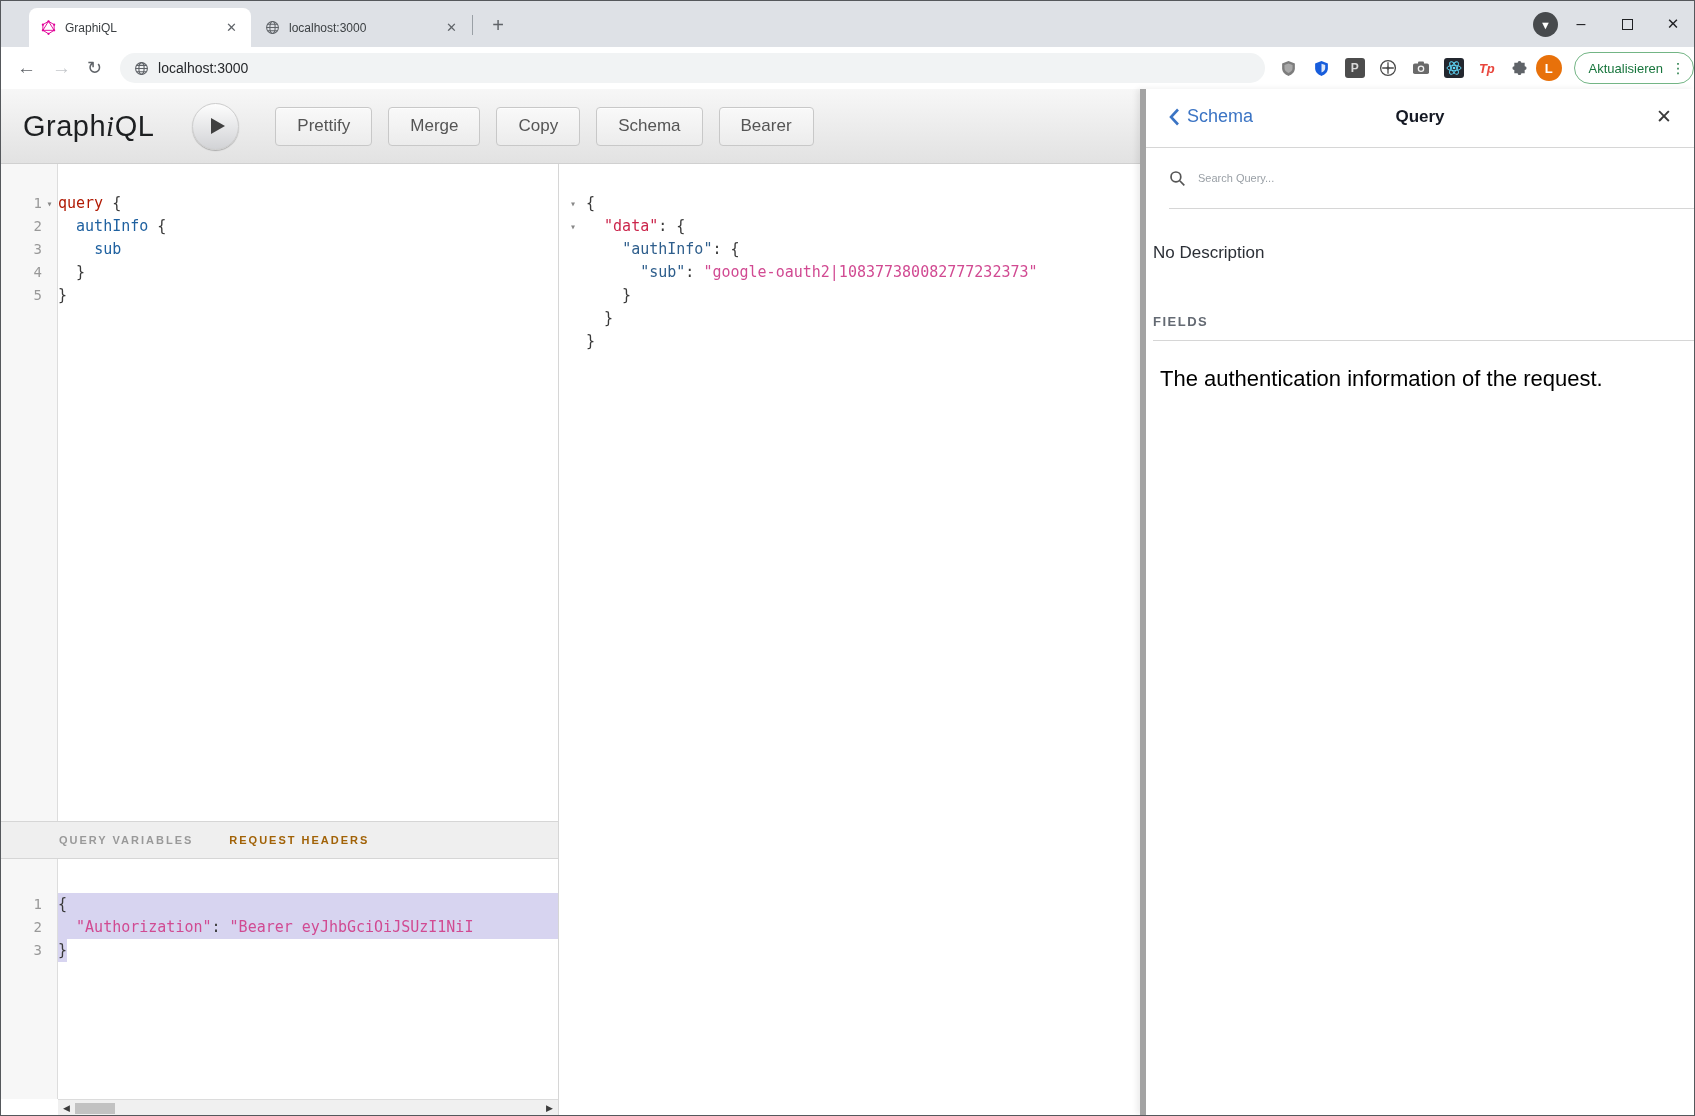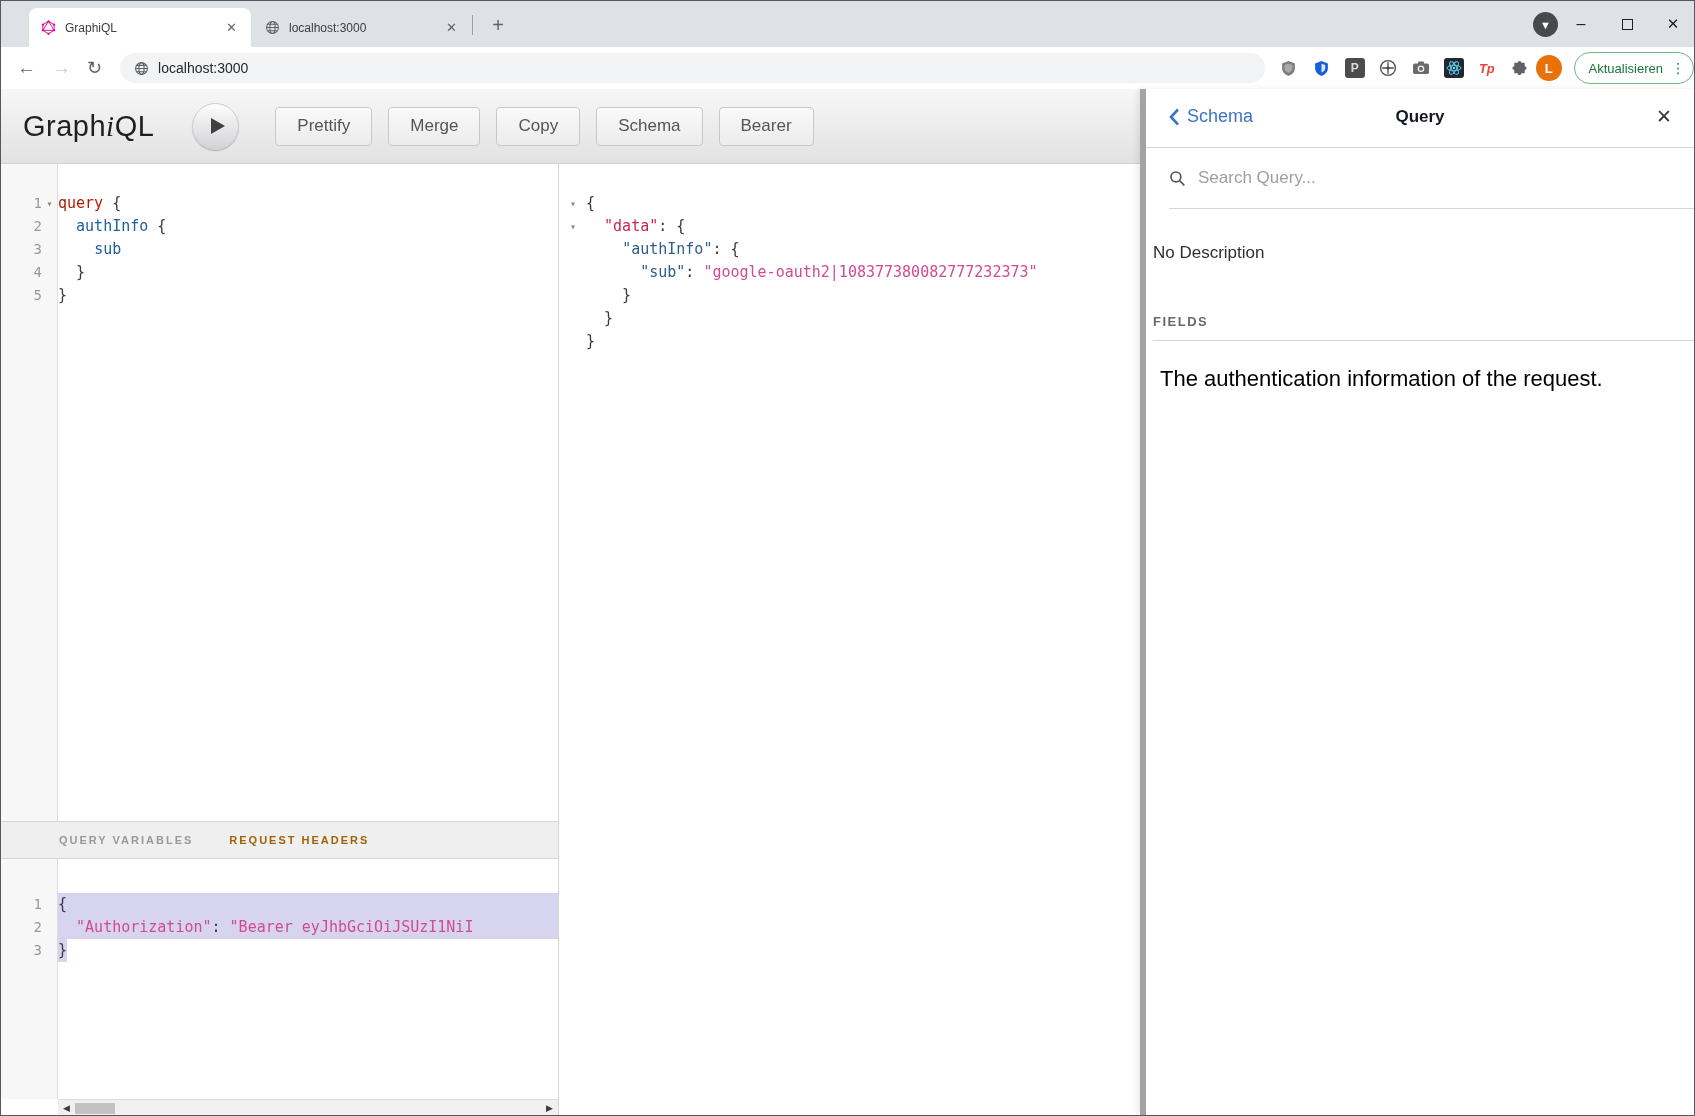--- a/index.html
+++ b/index.html
@@ -87,21 +87,21 @@
   .result-code{position:absolute;left:26px;top:0;right:0;bottom:0;padding-top:28px;white-space:pre;overflow:hidden;}
 
   
   .doc-panel{position:absolute;left:1100px;top:0;right:0;height:100%;background:#fff;border-left:6px solid #a3a3a3;box-shadow:-3px 0 6px rgba(0,0,0,0.08);margin-left:39px;}
   .doc-header{position:relative;height:59px;border-bottom:1px solid #d6d6d6;}
   .doc-back{position:absolute;left:23px;top:17px;display:flex;align-items:center;color:#3b74c4;font-size:18px;}
   .doc-back .chev{margin-right:7px;display:flex;}
   .doc-title{position:absolute;left:0;right:0;top:18px;text-align:center;font-weight:bold;font-size:17px;color:#141823;}
   .doc-close{position:absolute;right:22px;top:16px;font-size:19px;color:#3a3a3a;}
   .doc-search{position:relative;height:61px;margin:0 0 0 23px;border-bottom:1px solid #d6d6d6;display:flex;align-items:center;}
-  .doc-search input{border:none;outline:none;font-size:17px;color:#333;margin-left:10px;width:85%;font-family:"Liberation Sans",sans-serif;}
+  .doc-search input{border:none;outline:none;font-size:11px;color:#333;margin-left:10px;width:85%;font-family:"Liberation Sans",sans-serif;}
   .doc-search input::placeholder{color:#9aa0a6;}
   .doc-body{padding:0 25px 0 7px;}
   .doc-nodesc{margin-top:34px;font-size:17px;color:#2b2f36;}
   .doc-cat{margin-top:51px;font-size:13px;font-weight:bold;letter-spacing:1.5px;color:#646a73;}
   .doc-hr{height:1px;background:#d6d6d6;margin:11px -25px 0 0;}
   .doc-field{margin-top:33px;font-size:17px;}
   .doc-field .fname{color:#30506f;}
   .doc-field .fcolon{color:#444;}
   .doc-field .ftype{color:#CA9800;}
   .doc-fdesc{margin-top:25px;margin-left:7px;font-size:22px;color:#000000;}

